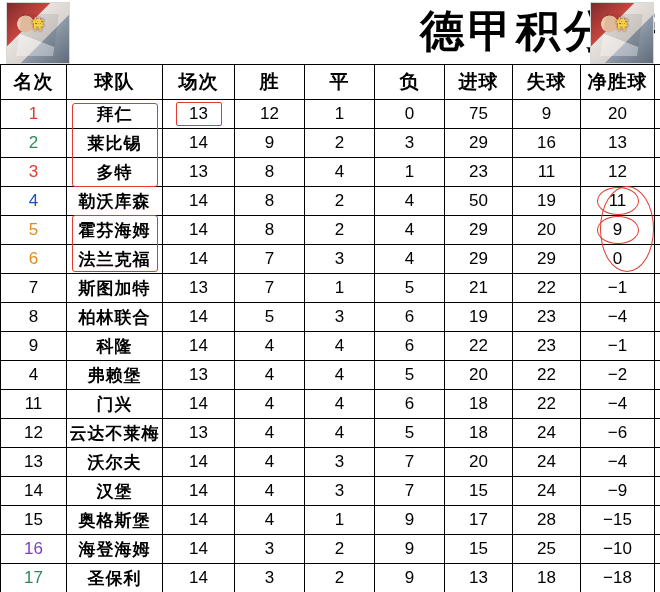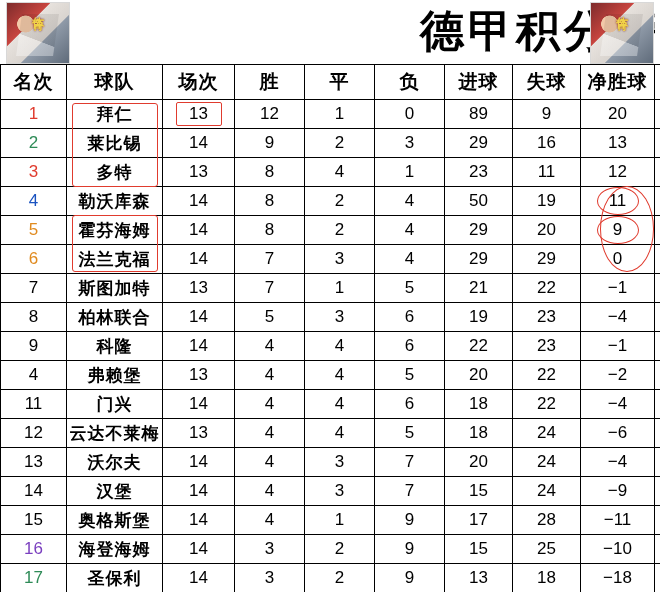--- a/index.html
+++ b/index.html
@@ -212,21 +212,21 @@
 
       <tr>
         <td class="rank-cell" style="color:#e03b2e">1</td>
         <td class="team-cell">拜仁</td>
         <td>
             <span class="cell-wrap mark-box">13</span>
           </td>
         <td>12</td>
         <td>1</td>
         <td>0</td>
-        <td>89</td>
+        <td>75</td>
         <td>9</td>
         <td>20</td>
         <td>
             <span class="cell-wrap mark-box">37</span>
           </td>
       </tr>
 
       <tr>
         <td class="rank-cell" style="color:#2e8b57">2</td>
         <td class="team-cell">莱比锡</td>
@@ -402,21 +402,21 @@
 
       <tr>
         <td class="rank-cell">15</td>
         <td class="team-cell">奥格斯堡</td>
         <td>14</td>
         <td>4</td>
         <td>1</td>
         <td>9</td>
         <td>17</td>
         <td>28</td>
-        <td>−11</td>
+        <td>−15</td>
         <td>13</td>
       </tr>
 
       <tr>
         <td class="rank-cell" style="color:#7a3fbf">16</td>
         <td class="team-cell">海登海姆</td>
         <td>14</td>
         <td>3</td>
         <td>2</td>
         <td>9</td>

